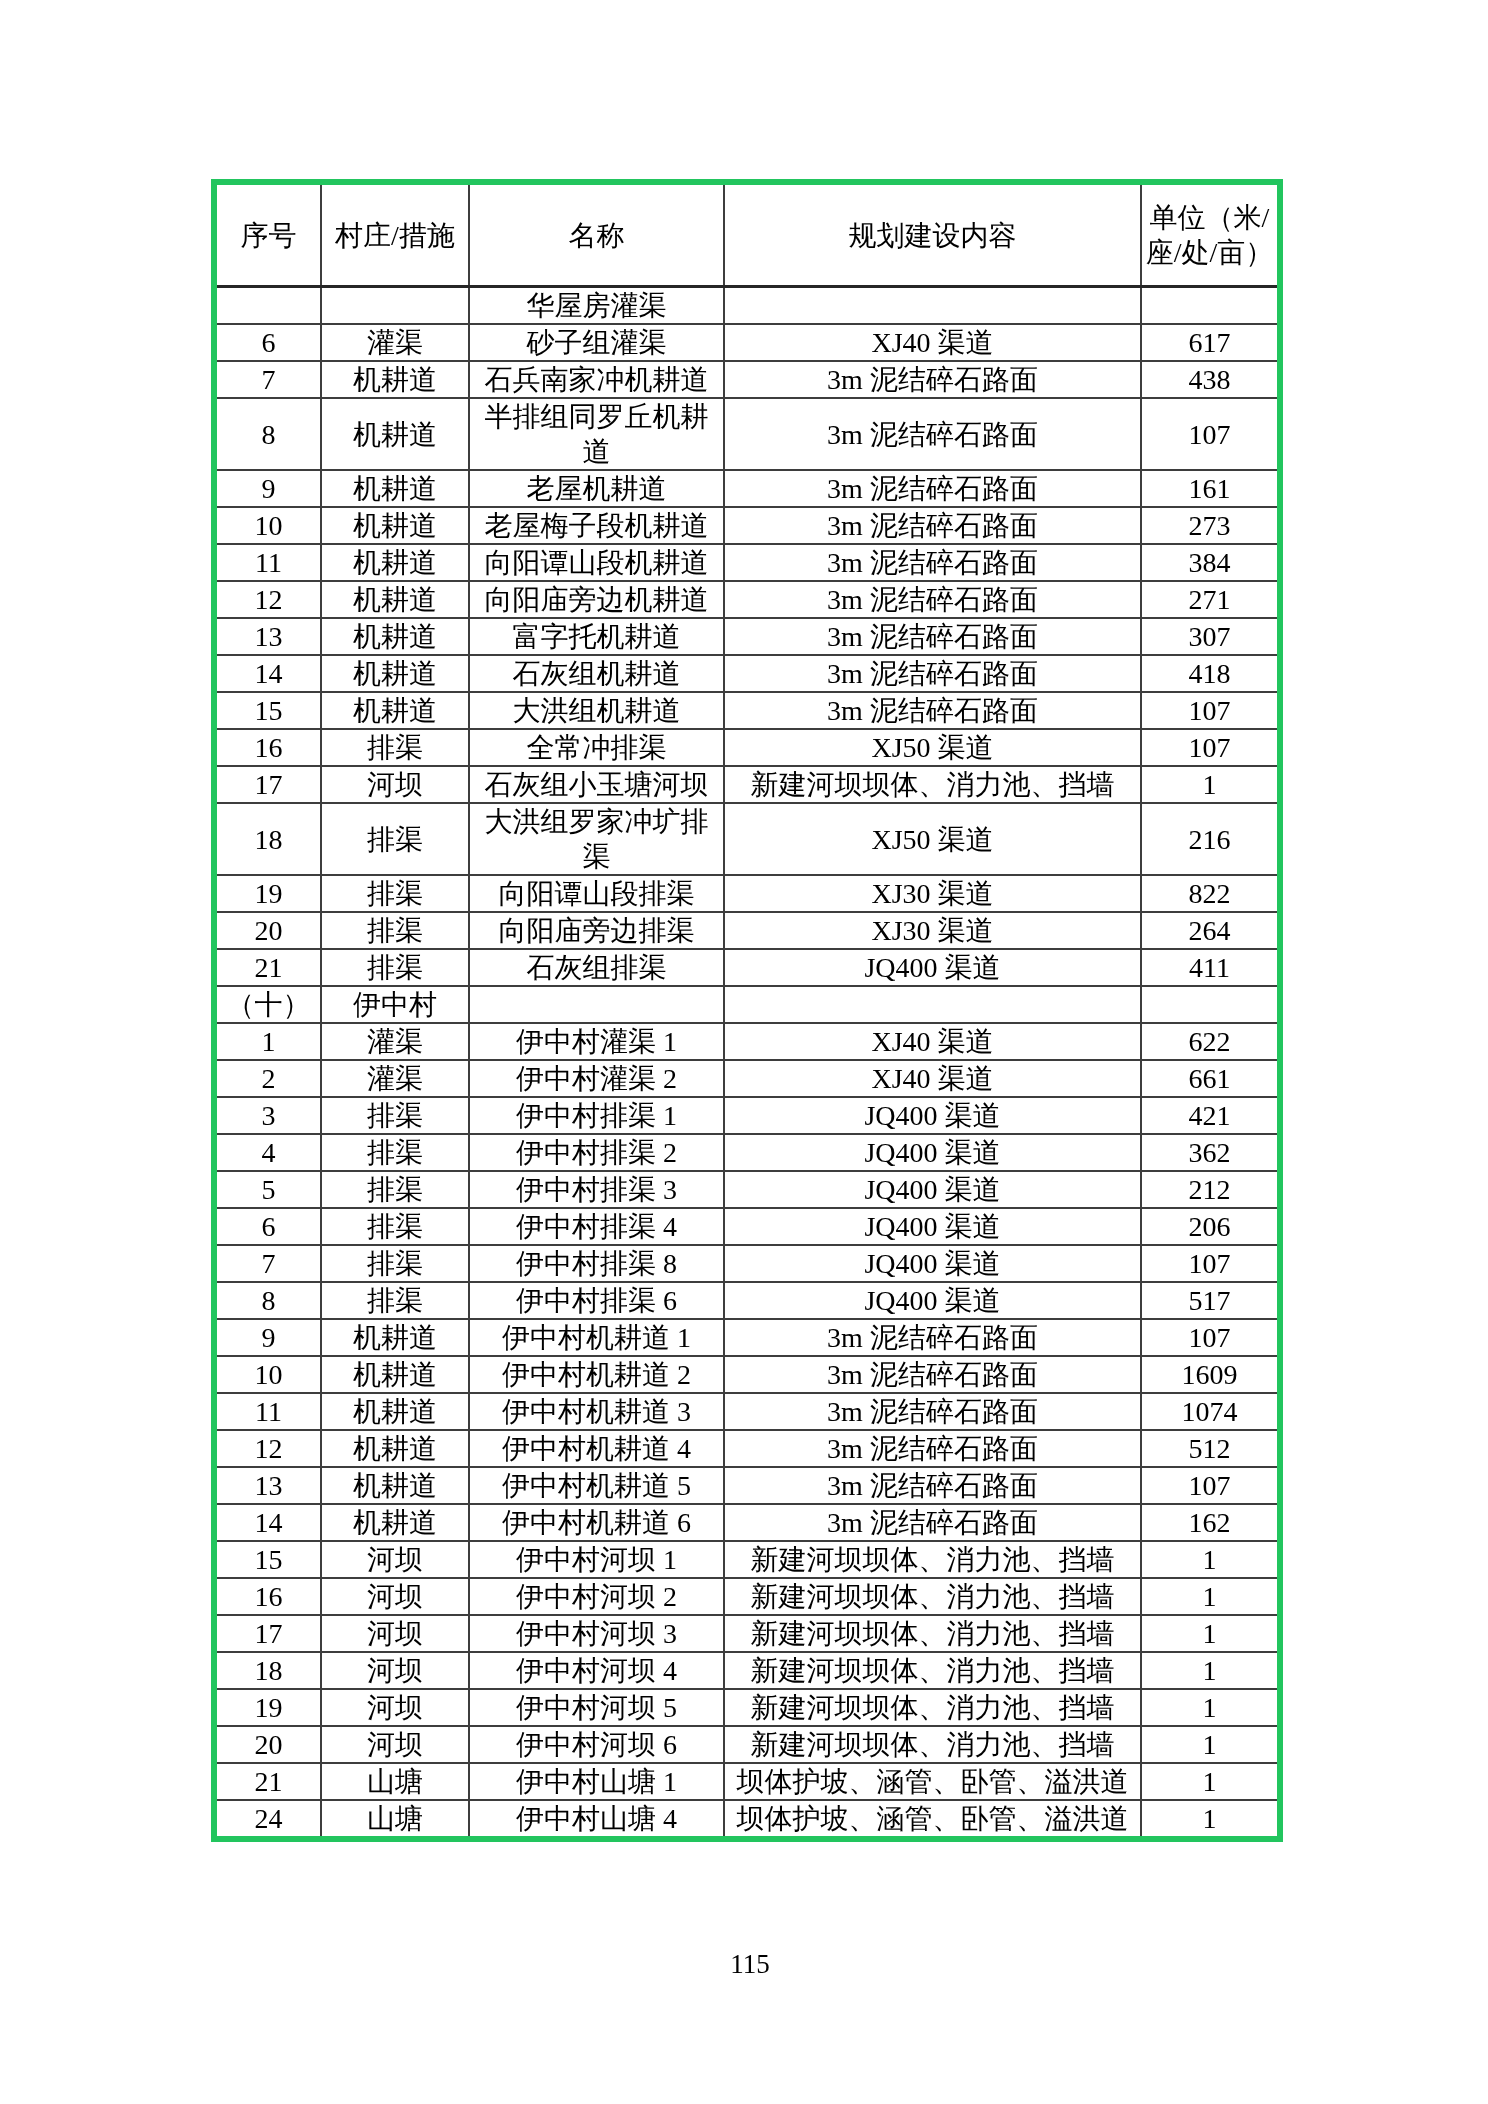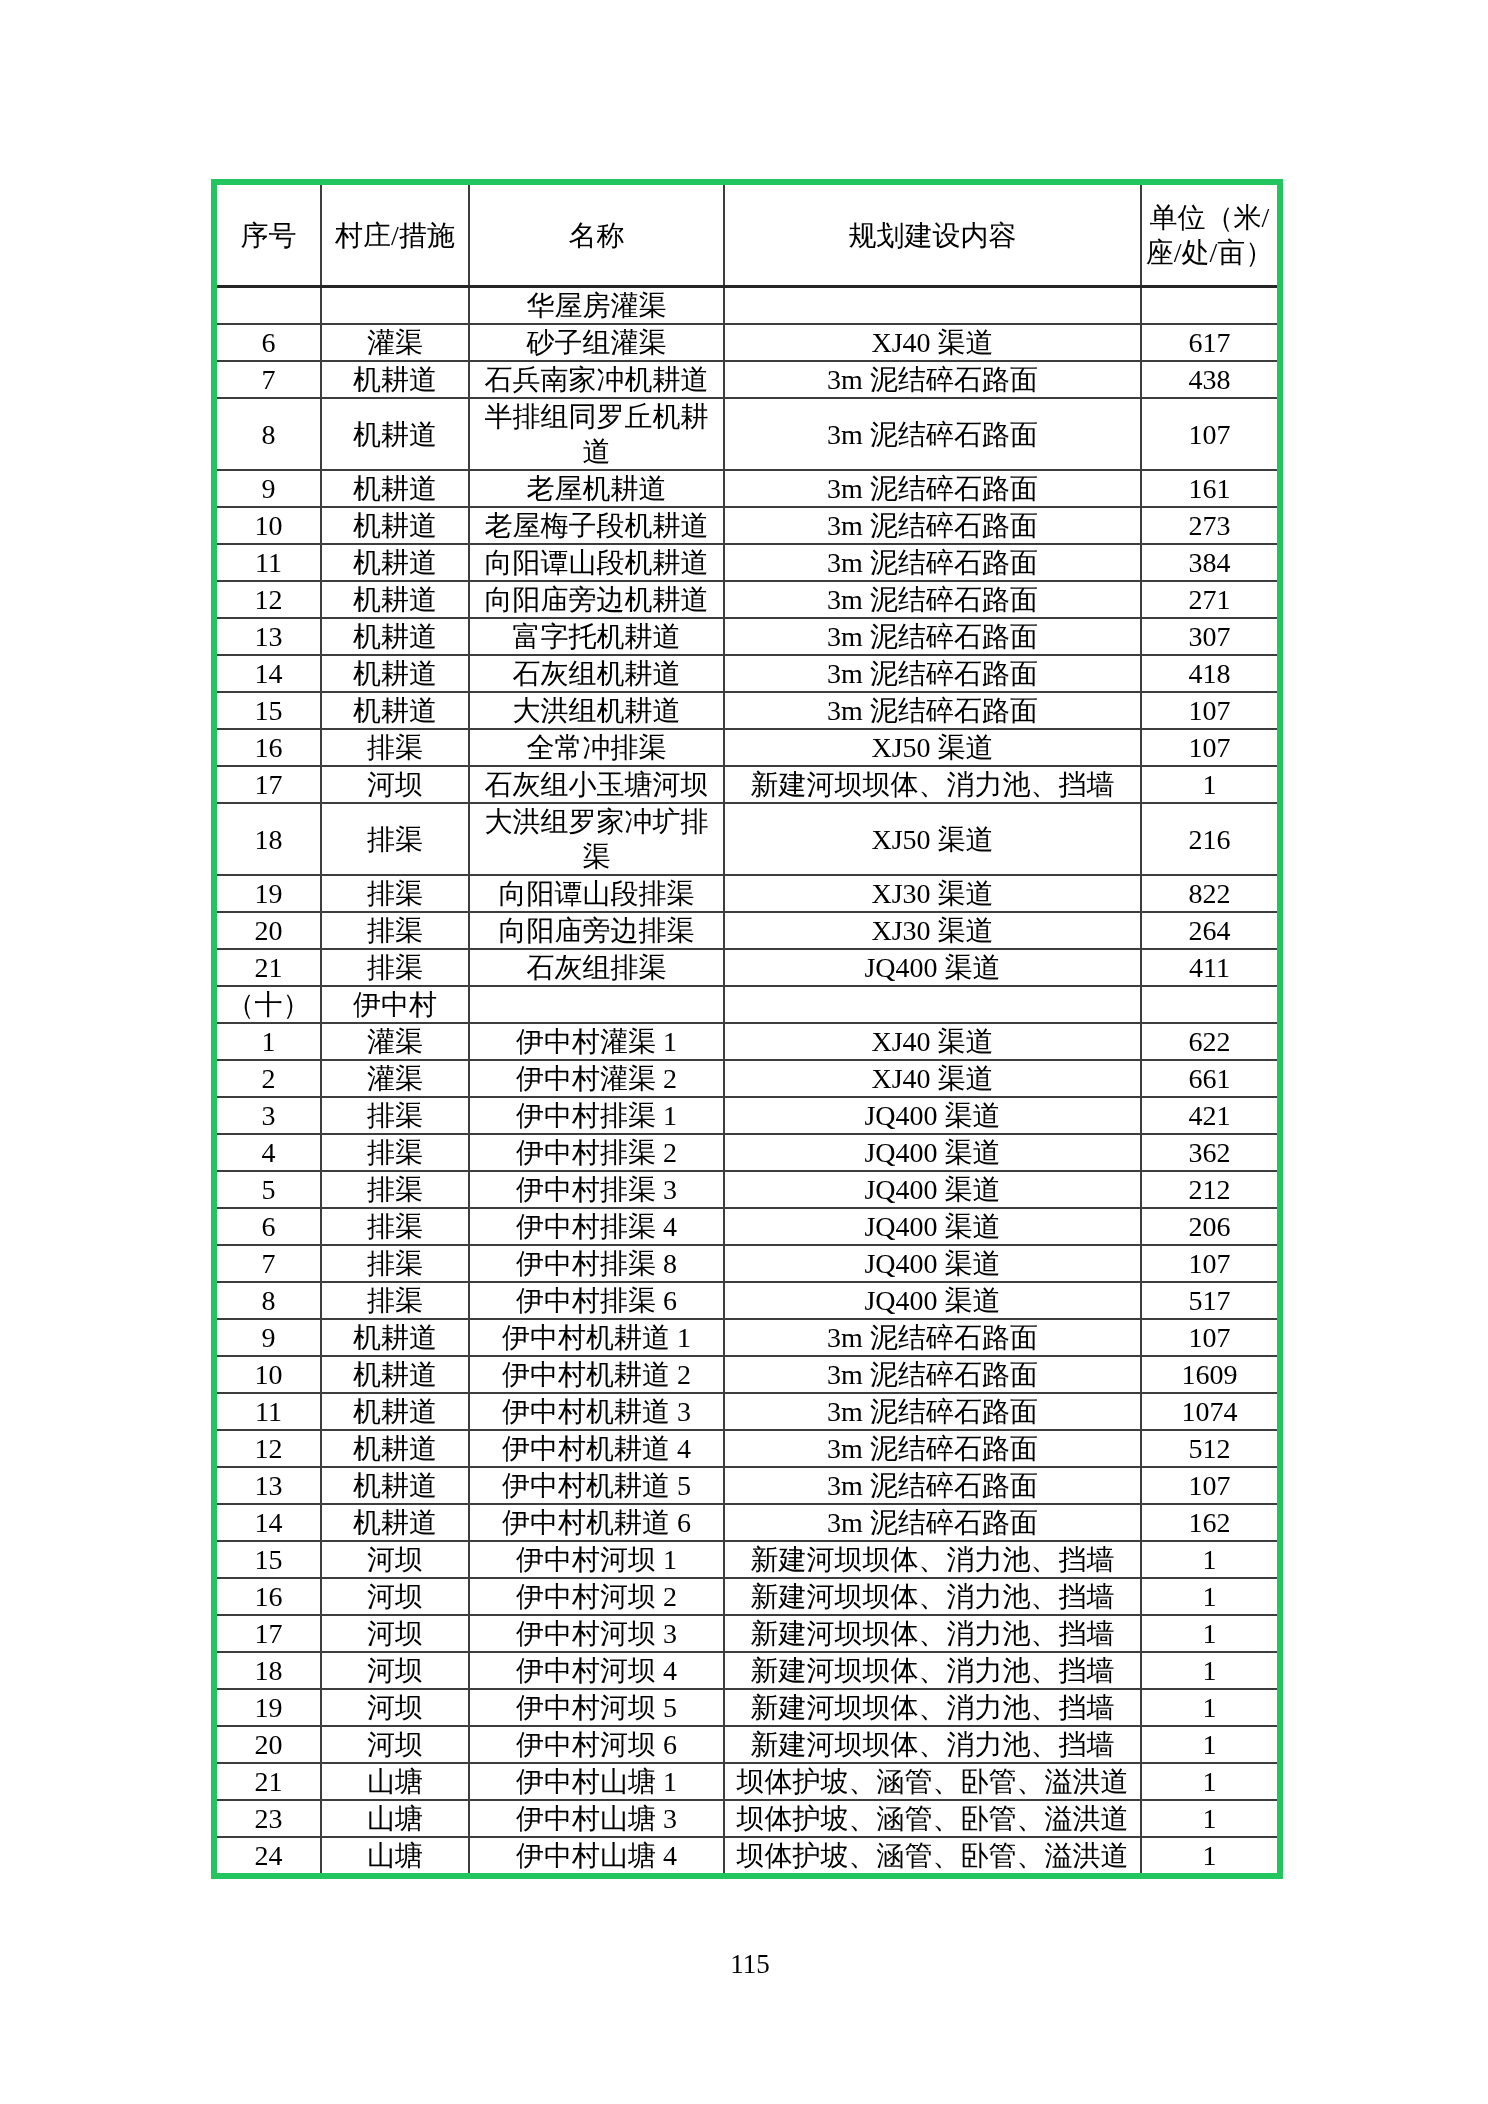--- a/index.html
+++ b/index.html
@@ -346,27 +346,20 @@
           <td>1</td>
         </tr>
         <tr>
           <td>21</td>
           <td>山塘</td>
           <td>伊中村山塘 1</td>
           <td>坝体护坡、涵管、卧管、溢洪道</td>
           <td>1</td>
         </tr>
         <tr>
-          <td>23</td>
-          <td>山塘</td>
-          <td>伊中村山塘 3</td>
-          <td>坝体护坡、涵管、卧管、溢洪道</td>
-          <td>1</td>
-        </tr>
-        <tr>
           <td>24</td>
           <td>山塘</td>
           <td>伊中村山塘 4</td>
           <td>坝体护坡、涵管、卧管、溢洪道</td>
           <td>1</td>
         </tr>
       </tbody>
   </table>
 
   <div class="page-number">115</div>

